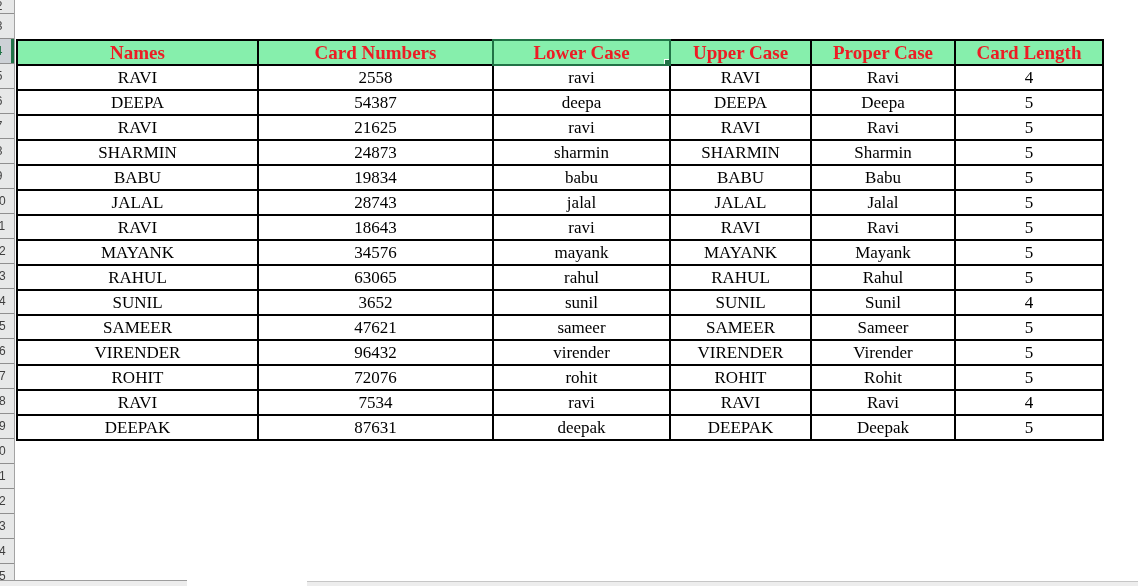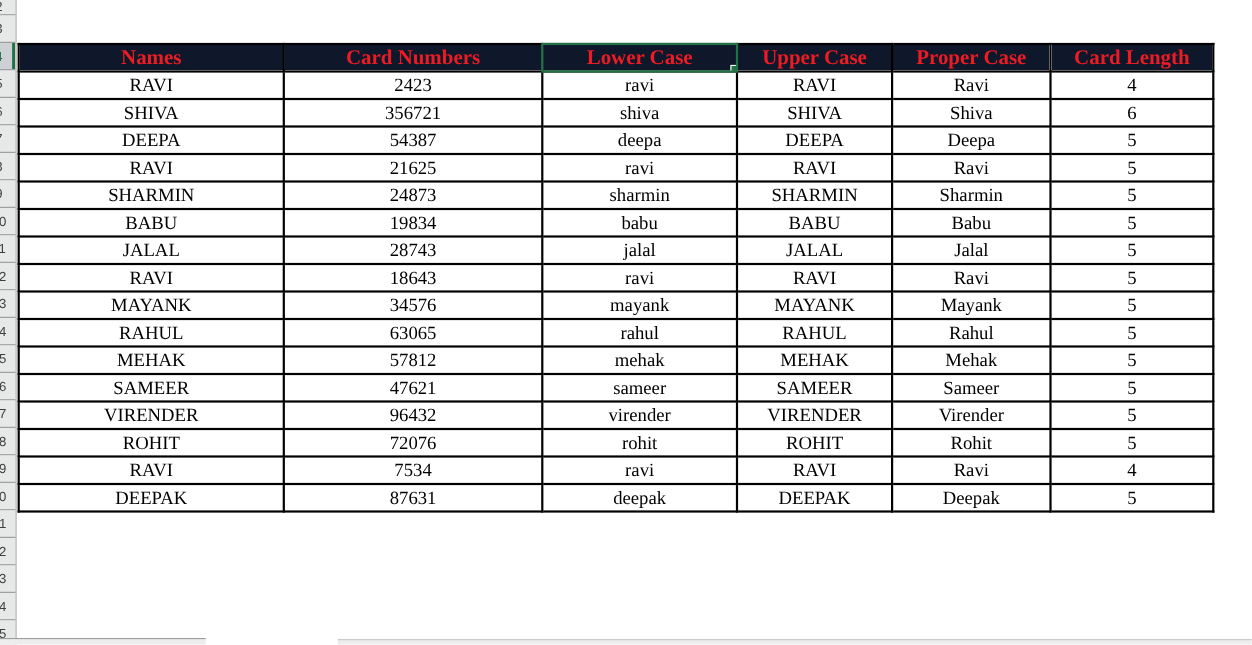--- a/index.html
+++ b/index.html
@@ -29,21 +29,21 @@
   table.sheet {
     position:absolute; left:16px; top:39px;
     border-collapse:collapse; table-layout:fixed; z-index:1;
     background:#ffffff;
   }
   .sheet th, .sheet td {
     border:2px solid #000000; height:23px; padding:0 2px;
     text-align:center; vertical-align:middle; overflow:hidden; white-space:nowrap;
   }
   .sheet th {
-    background:#0f172a; color:#ed1c24;
+    background:#86efac; color:#ed1c24;
     font-family:"Liberation Serif", serif; font-weight:bold; font-size:19px;margin-left:40px;
   }
   .sheet td {
     color:#000000; font-family:"Liberation Serif", serif; font-size:17px;
   }
   .sheet th.sel {
     outline:2px solid #217346; outline-offset:-1px; position:relative;text-align:center;
   }
   .handle {
     position:absolute; right:-4px; bottom:-4px; width:7px; height:7px;
@@ -153,33 +153,25 @@
         <th>Card Numbers</th>
         <th class="sel">Lower Case<span class="handle"></span></th>
         <th>Upper Case</th>
         <th>Proper Case</th>
         <th>Card Length</th>
       </tr>
   </thead>
   <tbody id="tableBody">
       <tr>
         <td>RAVI</td>
-        <td>2423</td>
+        <td>2558</td>
         <td>ravi</td>
         <td>RAVI</td>
         <td>Ravi</td>
         <td>4</td>
-      </tr>
-      <tr>
-        <td>SHIVA</td>
-        <td>356721</td>
-        <td>shiva</td>
-        <td>SHIVA</td>
-        <td>Shiva</td>
-        <td>6</td>
       </tr>
       <tr>
         <td>DEEPA</td>
         <td>54387</td>
         <td>deepa</td>
         <td>DEEPA</td>
         <td>Deepa</td>
         <td>5</td>
       </tr>
       <tr>
@@ -232,26 +224,26 @@
       </tr>
       <tr>
         <td>RAHUL</td>
         <td>63065</td>
         <td>rahul</td>
         <td>RAHUL</td>
         <td>Rahul</td>
         <td>5</td>
       </tr>
       <tr>
-        <td>MEHAK</td>
-        <td>57812</td>
-        <td>mehak</td>
-        <td>MEHAK</td>
-        <td>Mehak</td>
-        <td>5</td>
+        <td>SUNIL</td>
+        <td>3652</td>
+        <td>sunil</td>
+        <td>SUNIL</td>
+        <td>Sunil</td>
+        <td>4</td>
       </tr>
       <tr>
         <td>SAMEER</td>
         <td>47621</td>
         <td>sameer</td>
         <td>SAMEER</td>
         <td>Sameer</td>
         <td>5</td>
       </tr>
       <tr>

